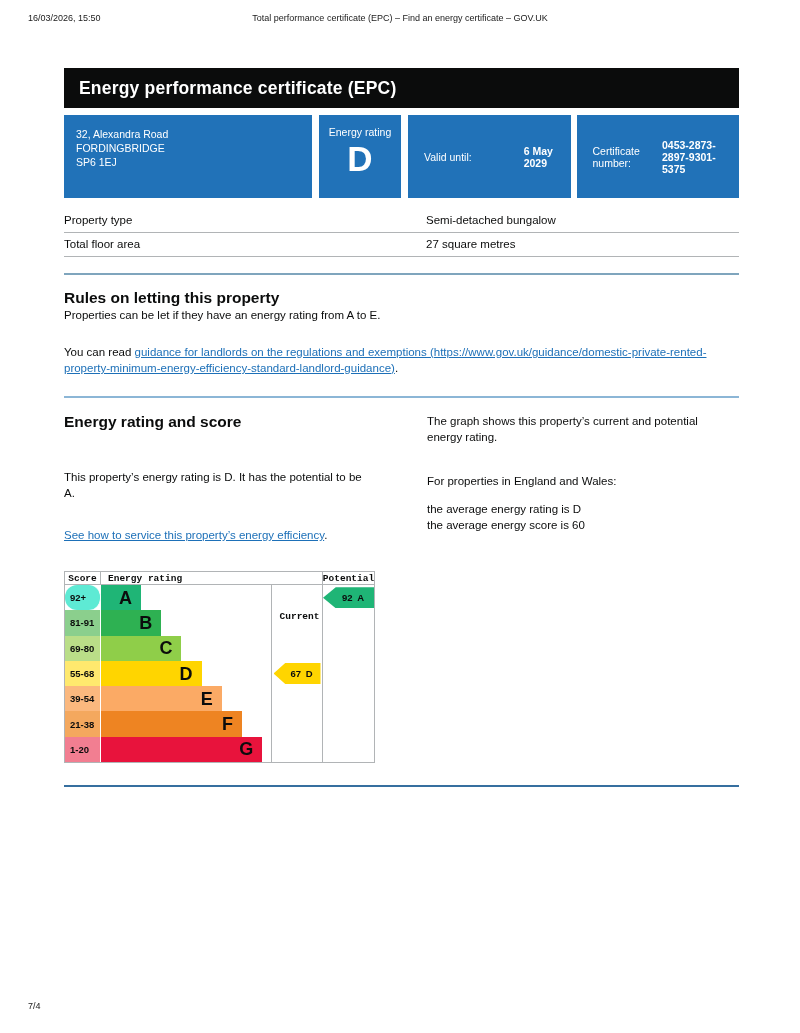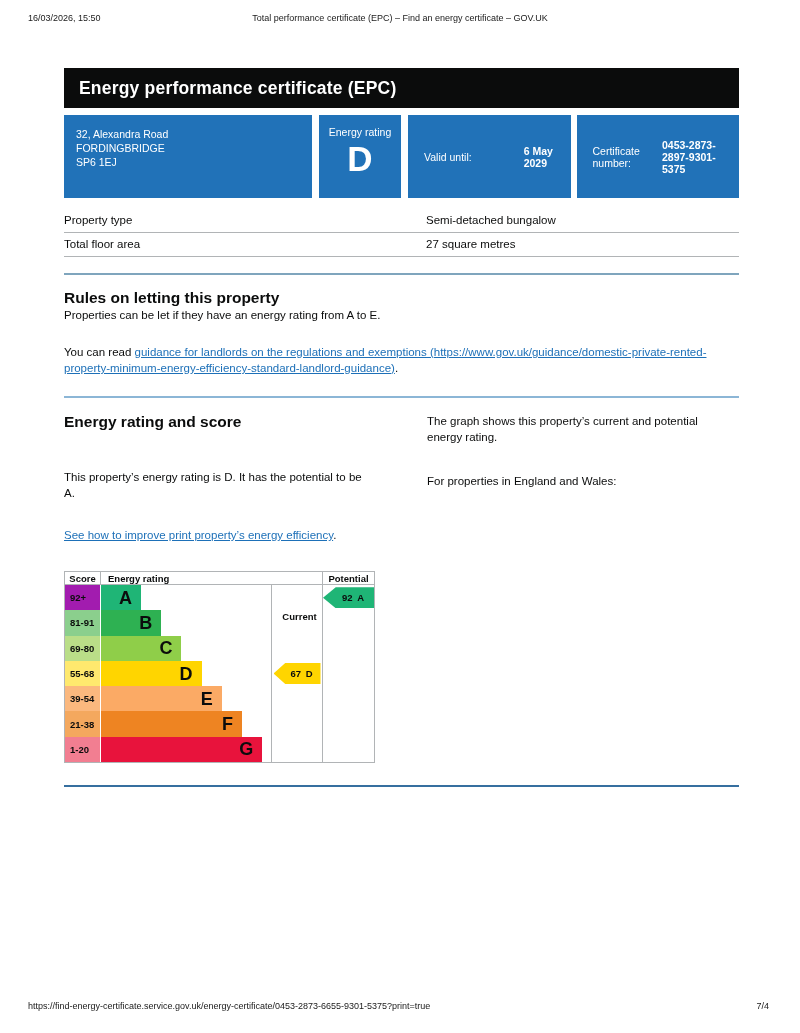--- a/index.html
+++ b/index.html
@@ -55,21 +55,21 @@
   .col-left h2 { margin-bottom:38px; }
   .col-left .p1 { margin-bottom:26px; max-width:300px; }
   .col-left .p2 { margin-bottom:28px; max-width:290px; }
   .col-right .p1 { margin-bottom:28px; max-width:300px; }
   .col-right .p2 { margin-bottom:30px; }
   .col-right .p3 { margin-bottom:12px; }
 
   
   .epc-chart { width:311px; border:1px solid #b1b4b6; }
   .chart-header { display:flex; height:13px; border-bottom:1px solid #b1b4b6; font-size:9.5px; font-weight:bold; align-items:stretch; }
-  .chart-header > div { display:flex; align-items:center; }
+  .chart-header > div { display:flex; align-items:center;font-family:Liberation Mono, monospace; }
   .ch-score { width:36px; justify-content:center; border-right:1px solid #b1b4b6; }
   .ch-rating { flex:1; padding-left:7px; }
   .ch-current { width:51px; border-left:6px solid #000000; justify-content:center;margin-top:44px; }
   .ch-potential { width:52px; border-left:1px solid #b1b4b6; justify-content:center; }
 
   .epc-row { display:flex; height:25.3px; }
   .cell-score { width:36px; border-right:1px solid #ffffff; font-size:9.5px; font-weight:bold; display:flex; align-items:center; padding-left:5px; }
   .cell-bar { flex:1; }
   .bar { height:100%; display:flex; align-items:center; justify-content:flex-end; padding-right:9px; font-size:18px; font-weight:bold; line-height:1; }
   .cell-current { width:51px; border-left:1px solid #b1b4b6; display:flex; align-items:center; justify-content:center; }
@@ -132,32 +132,32 @@
     <p class="p1">Properties can be let if they have an energy rating from A to E.</p>
     <p class="p2"><span>You can read </span><a>guidance for landlords on the regulations and exemptions (https://www.gov.uk/guidance/domestic-private-rented-property-minimum-energy-efficiency-standard-landlord-guidance)</a><span>.</span></p>
   </section>
 
   <hr class="divider d2">
 
   <section class="two-col">
     <div class="col-left">
       <h2>Energy rating and score</h2>
       <p class="p1">This property’s energy rating is D. It has the potential to be A.</p>
-      <p class="p2"><a>See how to improve print property’s energy efficiency</a><span>.</span></p>
+      <p class="p2"><a>See how to service this property’s energy efficiency</a><span>.</span></p>
 
       <div class="epc-chart">
         <div class="chart-header">
           <div class="ch-score">Score</div>
           <div class="ch-rating">Energy rating</div>
           <div class="ch-current">Current</div>
           <div class="ch-potential">Potential</div>
         </div>
         <div id="chart-body">
             <div class="epc-row">
-              <div class="cell-score" style="background: #a21caf;">92+</div>
+              <div class="cell-score" style="background: #5eead4; border-radius: 12px;">92+</div>
               <div class="cell-bar">
                 <div class="bar" style="background: rgb(31, 181, 118); width: 40px;">A</div>
               </div>
               <div class="cell-current"></div>
               <div class="cell-potential">
                 <div class="arrow" style="background: rgb(31, 181, 118); width: 66px;">92 A</div>
               </div>
             </div>
             <div class="epc-row">
               <div class="cell-score" style="background: rgb(139, 207, 141);">81-91</div>
@@ -209,23 +209,23 @@
               <div class="cell-current"></div>
               <div class="cell-potential"></div>
             </div>
           </div>
       </div>
     </div>
 
     <div class="col-right">
       <p class="p1">The graph shows this property’s current and potential energy rating.</p>
       <p class="p3">For properties in England and Wales:</p>
+      <p class="p4"><span>the average energy rating is D</span><br><span>the average energy score is 60</span></p>
     </div>
   </section>
 
   <hr class="divider d3">
 
 </main>
 
 <footer class="print-footer">
-  <span>https://find-energy-certificate.service.gov.uk/energy-certificate/0453-2873-6655-9301-5375?print=true</span>
   <span>7/4</span>
 </footer>
 
 </body></html>

